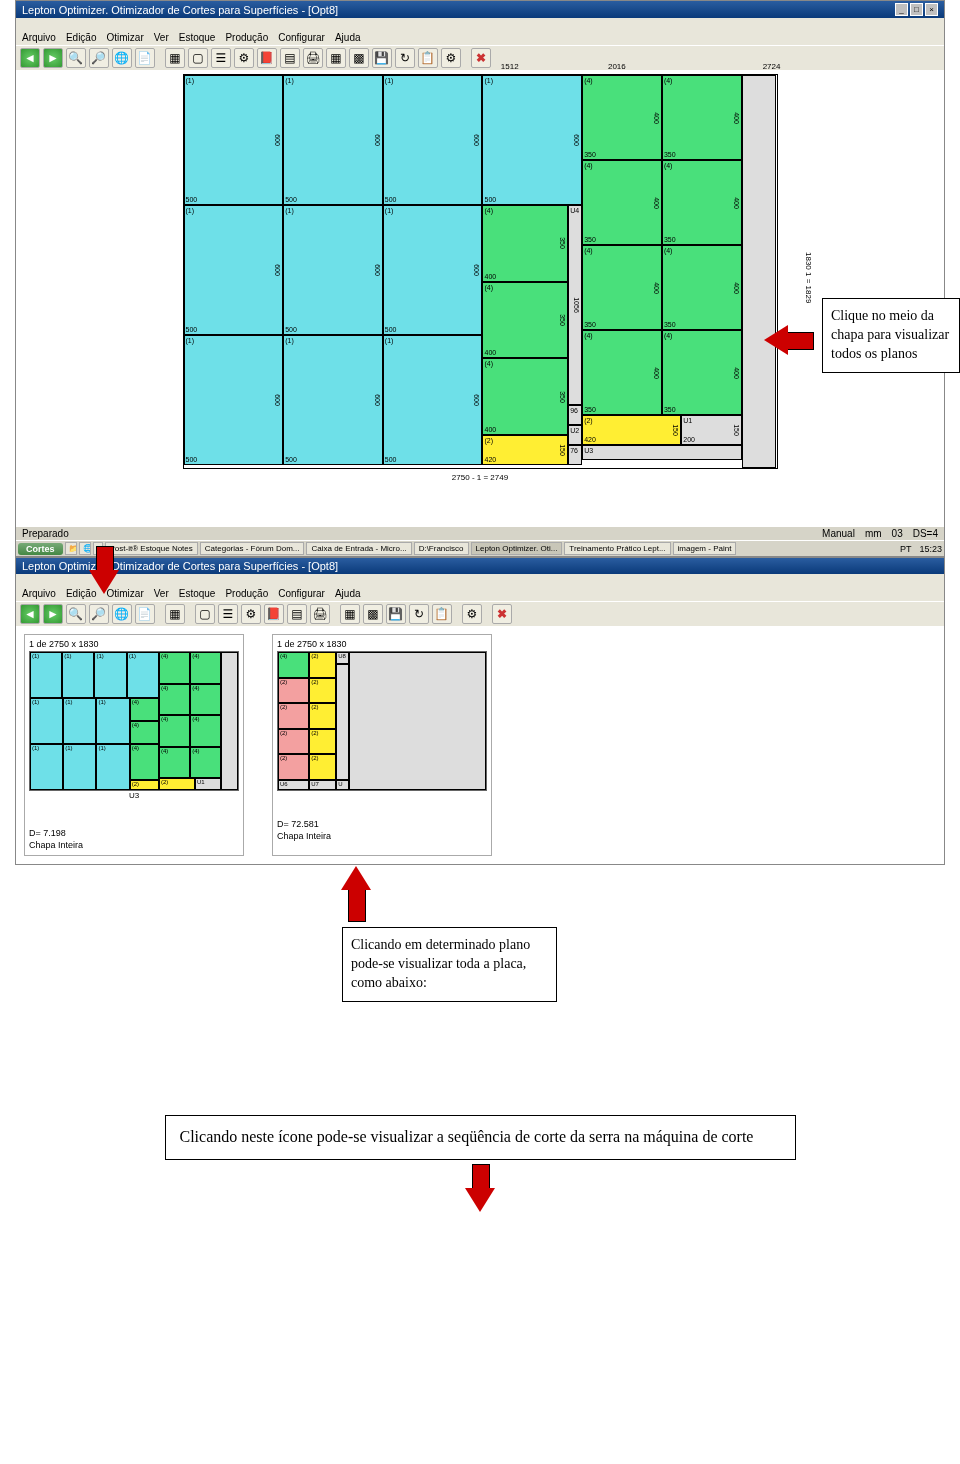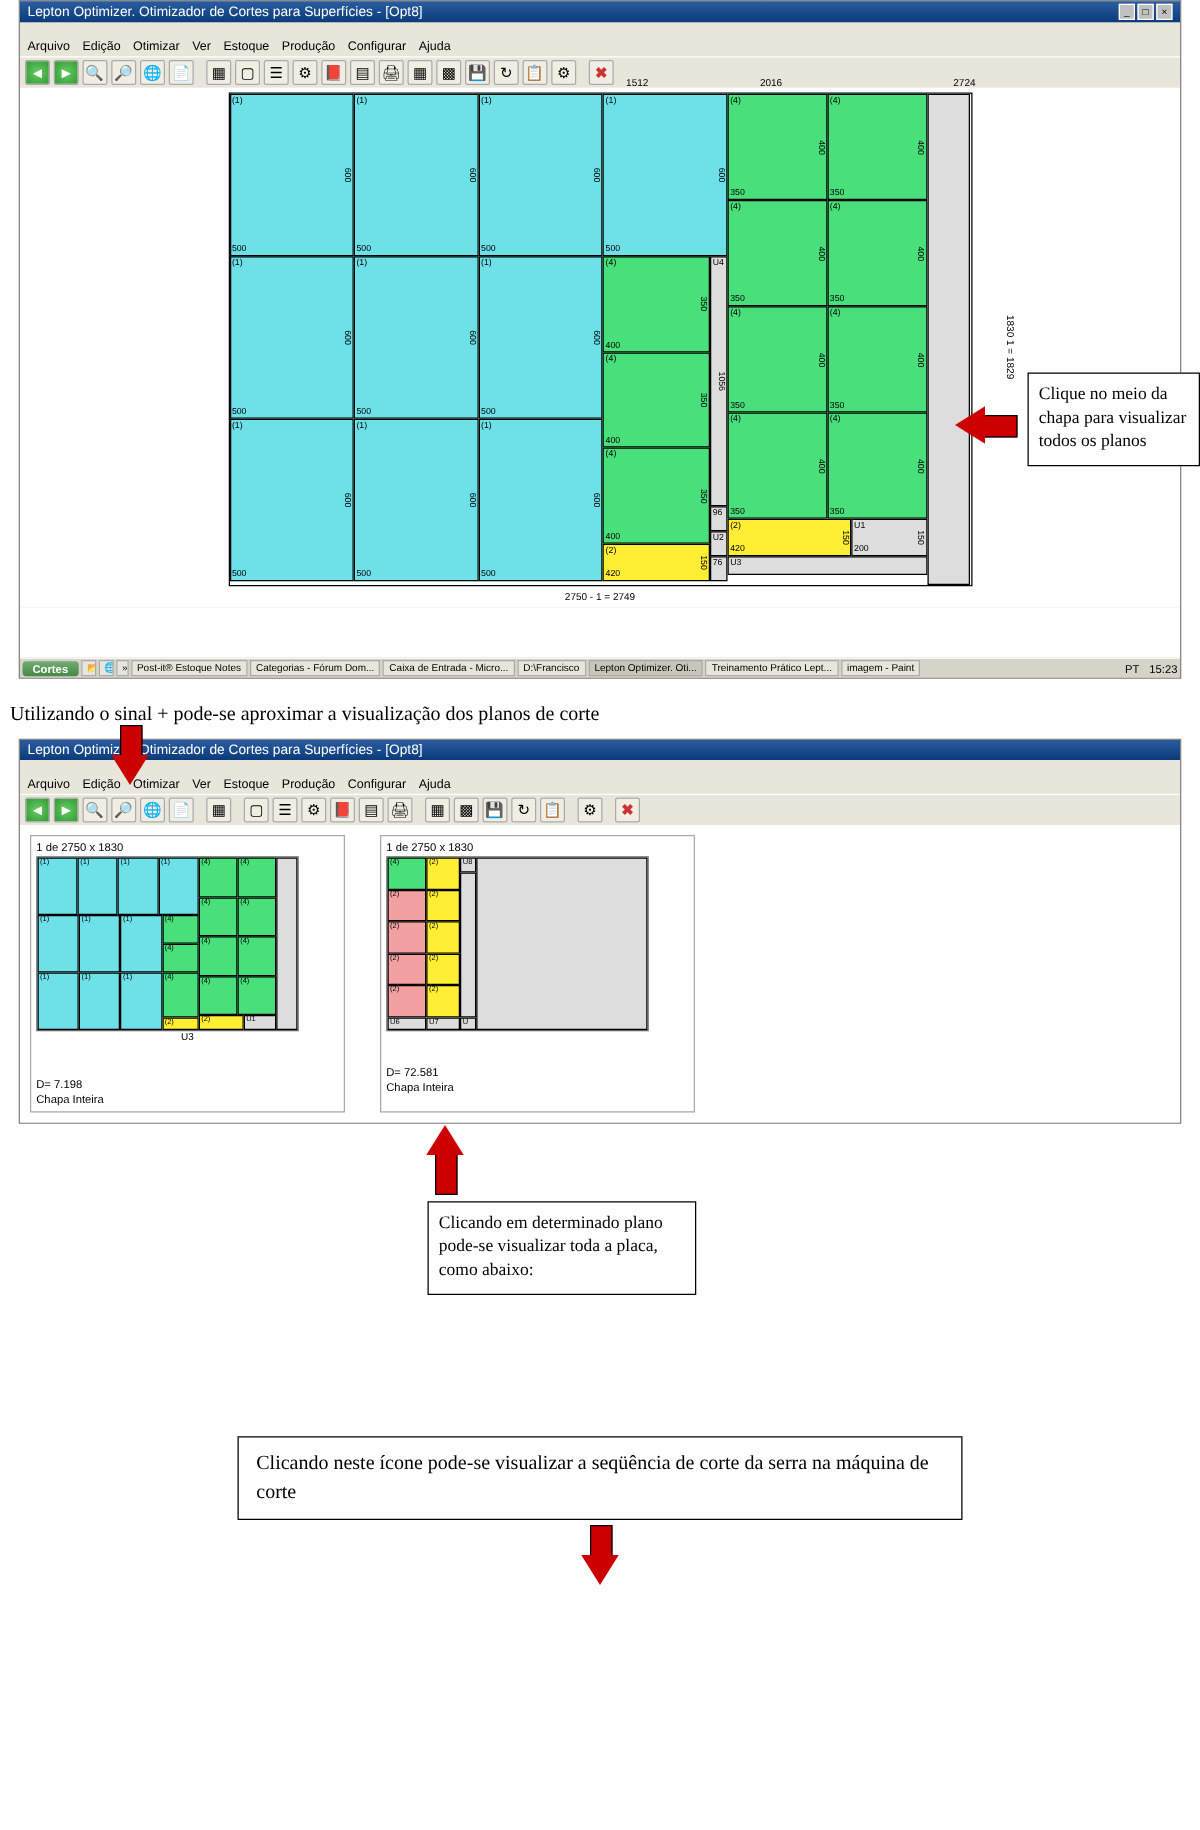--- a/index.html
+++ b/index.html
@@ -57,29 +57,29 @@
   .red-arrow-down::after { content:""; position:absolute; left:-1px; top:24px; width:0; height:0; border-left:15px solid transparent; border-right:15px solid transparent; border-top:24px solid #c00;}
   .red-arrow-up { position: relative; width: 28px; height: 60px; }
   .red-arrow-up::before { content:""; position:absolute; left:6px; bottom:0; width:16px; height:34px; background:#c00; border:1px solid #000;}
   .red-arrow-up::after { content:""; position:absolute; left:-1px; bottom:32px; width:0; height:0; border-left:15px solid transparent; border-right:15px solid transparent; border-bottom:24px solid #c00;}
 
   .body-text { font-family: "Times New Roman", serif; font-size: 16px; margin: 20px 8px 10px; }
   
   
   .window2 { border: 1px solid #888; background: #d6d4c8; width: 930px; margin: 0 auto; position: relative; }
   .thumbs-area { background: #fff; padding: 8px; display: flex; gap: 28px; }
-  .thumb-box { border: 1px solid #aaa; padding: 4px; width: 252px; }
+  .thumb-box { border: 1px solid #aaa; padding: 4px; width: 220px; }
   .thumb-title { font-size: 9px; margin-bottom: 2px; }
   .thumb-plate { width: 210px; height: 140px; border: 1px solid #666; position: relative; display: flex; }
   .thumb-info { font-size: 9px; margin-top: 28px; line-height: 1.3; }
   .tcell { border: 0.5px solid #000; font-size: 6px; padding: 0 1px; }
   .c-pink { background: #f3a0a0; }
   
   
-  .callout-bottom { border: 1.5px solid #000; background: #fff; padding: 10px 14px; font-size: 16px; font-family: "Times New Roman", serif; margin: 40px auto 4px; width: 580px; line-height: 1.4; }
+  .callout-bottom { border: 1.5px solid #000; background: #fff; padding: 10px 14px; font-size: 16px; font-family: "Times New Roman", serif; margin: 40px auto 4px; width: 631px; line-height: 1.4; }
   
   .section2-wrap { position: relative; }
 </style>
 </head>
 <body>
 
 <div class="doc-page">
 
 <div style="position:relative;">
 <div class="window1">
@@ -302,20 +302,29 @@
                 </div>
         </div>
         <div style="width:35px;" class="cell c-gray"></div>
       </div>
       <div class="ruler-bot">2750 - 1 = 2749</div>
       <div class="ruler-right">1830  1 = 1829</div>
     </div>
   </div>
 
   <div style="height:40px; background:#fff;"></div>
+  <div class="statusbar">
+    <span>Preparado</span>
+    <div class="sr">
+      <span>Manual</span>
+      <span>mm</span>
+      <span>03</span>
+      <span>DS=4</span>
+    </div>
+  </div>
   <div class="taskbar">
     <div class="start">Cortes</div>
     <div class="tbitem" style="width:12px">📂</div>
     <div class="tbitem" style="width:12px">🌐</div>
     <div class="tbitem" style="width:10px">»</div>
     <div class="tbitem">Post-it® Estoque Notes</div>
     <div class="tbitem">Categorias - Fórum Dom...</div>
     <div class="tbitem">Caixa de Entrada - Micro...</div>
     <div class="tbitem">D:\Francisco</div>
     <div class="tbitem" style="background:#c8c6b8">Lepton Optimizer. Oti...</div>
@@ -325,21 +334,20 @@
     <span>15:23</span>
   </div>
 </div>
 
 <div class="callout" style="top:298px; right:0px; width:138px;">
   <span>Clique no meio da chapa para visualizar todos os planos</span>
 </div>
 <div class="red-arrow-lr" style="top:326px; right:124px;"></div>
 </div>
 
-<div class="body-text">Utilizando o sinal + pode-se aproximar a visualização dos planos de corte</div>
 
 <div class="section2-wrap">
 <div class="window2">
   <div class="titlebar">
     <span>Lepton Optimizer. Otimizador de Cortes para Superfícies - [Opt8]</span>
   </div>
   <div class="menubar">
     <span>Arquivo</span>
     <span>Edição</span>
     <span>Otimizar</span>

